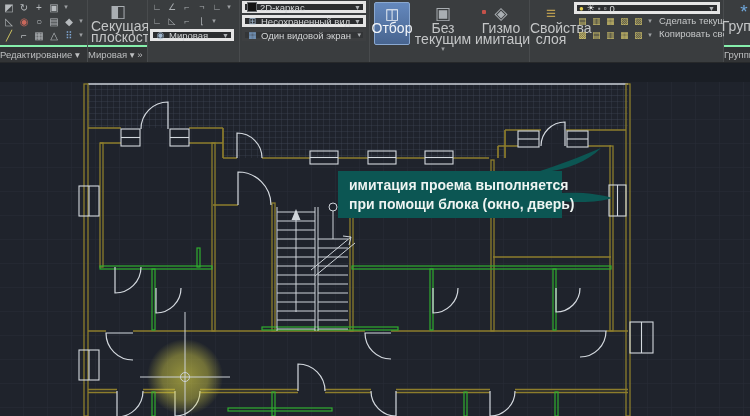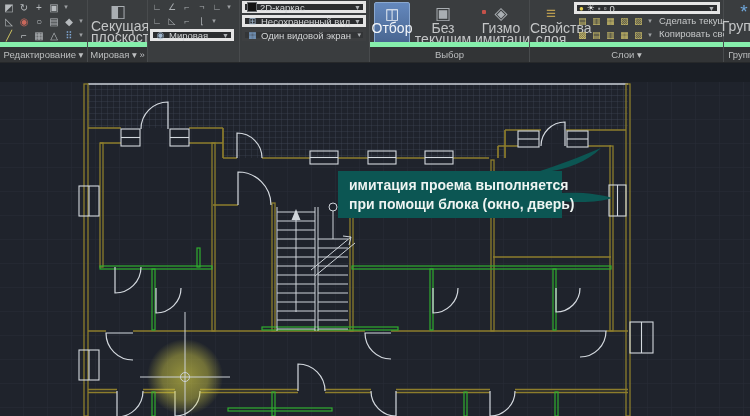--- a/index.html
+++ b/index.html
@@ -5,22 +5,22 @@
   html,body{margin:0;padding:0;background:#111;}
   #app{position:relative;width:750px;height:416px;overflow:hidden;
        font-family:"Liberation Sans",sans-serif;background:#1f232c;}
 
   
   #ribbon{position:absolute;left:0;top:0;width:750px;height:62px;
           background:#3a3d3f;border-bottom:1px solid #26282a;z-index:5;}
   .p{position:absolute;top:0;height:62px;background:#3a3d3f;
      border-right:1px solid #484b4d;box-sizing:border-box;}
   .plabel{position:absolute;left:0;right:0;bottom:0;height:15px;line-height:15px;
-          background:#323436;border-top:5px solid #86efac;color:#bdbfc0;
-          font-size:9.5px;text-align:center;white-space:nowrap;overflow:hidden;}
+          background:#323436;border-top:2px solid #86efac;color:#bdbfc0;
+          font-size:9.5px;white-space:nowrap;overflow:hidden;}
   .row{display:flex;align-items:center;height:14px;padding:0 2px;gap:1px;}
   .ic{display:inline-block;width:14px;height:13px;line-height:13px;text-align:center;
       font-size:10px;color:#b6babd;cursor:default;}
   .mini{font-size:7px;color:#9da0a3;width:8px;text-align:center;}
   .combo{display:flex;align-items:center;height:12px;background:#2b2d2f;
          border:3px solid #e5e5e5;color:#d3d5d6;font-size:9.5px;
          padding:0 2px;gap:3px;box-sizing:border-box;}
   .combo .carr{margin-left:auto;font-size:7px;color:#aeb1b4;}
   .cic{font-size:9px;width:11px;text-align:center;color:#9fb6cd;}
   .cap{font-size:14px;color:#c4c6c7;text-align:center;line-height:11px;}
@@ -144,21 +144,20 @@
     <div class="bigbtn" style="position:absolute;left:44px;top:2px;width:58px;height:43px;">
       <span class="bicon">▣</span>
       <span class="cap">Без текущим</span>
       <span class="mini">▾</span>
     </div>
     <div class="bigbtn hexwrap" style="position:absolute;left:104px;top:2px;width:54px;height:43px;">
       <span class="bicon">◈</span>
       <span class="reddot"></span>
       <span class="cap" style="width:52px;">Гизмо имитация</span>
     </div>
-    <div class="plabel">Выбор</div>
   </div>
 
   <div class="p" style="left:530px;width:194px;">
     <div class="bigbtn" style="position:absolute;left:0;top:2px;width:42px;height:43px;">
       <span class="bicon" style="color:#b89c50;">≡</span>
       <span class="cap" style="width:42px;">Свойства слоя</span>
     </div>
     <div style="position:absolute;left:44px;top:2px;">
       <div class="combo" style="width:146px;">
         <span style="font-size:8px;color:#e4cf4f;">●</span>
@@ -186,21 +185,20 @@
                 <span class="ic">▧</span>
                 <span class="mini">▾</span>
               </div>
         </div>
         <div style="margin-left:3px;">
           <div class="laytxt">Сделать текущим</div>
           <div class="laytxt">Копировать свойства слоя</div>
         </div>
       </div>
     </div>
-    <div class="plabel">Слои ▾</div>
   </div>
 
   <div class="p" style="left:724px;width:40px;border-right:none;">
     <div class="bigbtn" style="width:40px;height:43px;">
       <span class="bicon" style="color:#6fa8dc;font-size:19px;">*</span>
       <span class="cap">Группа</span>
     </div>
     <div class="plabel">Группы</div>
   </div>
 </div>

